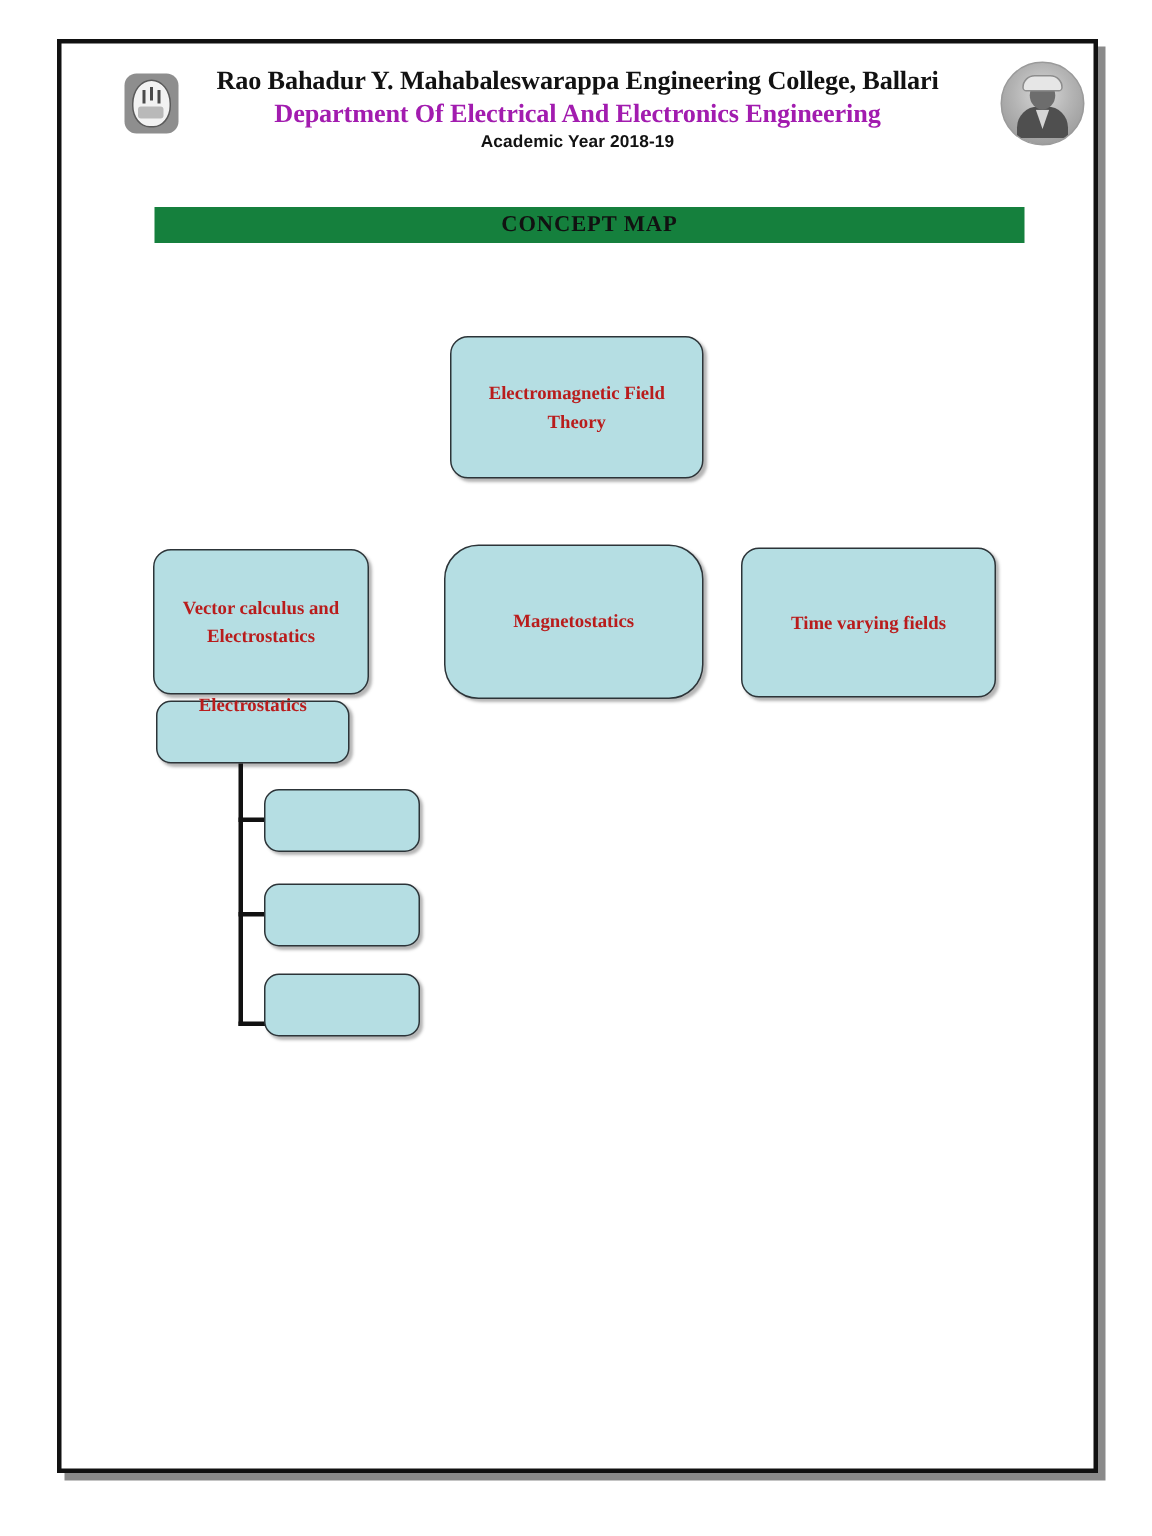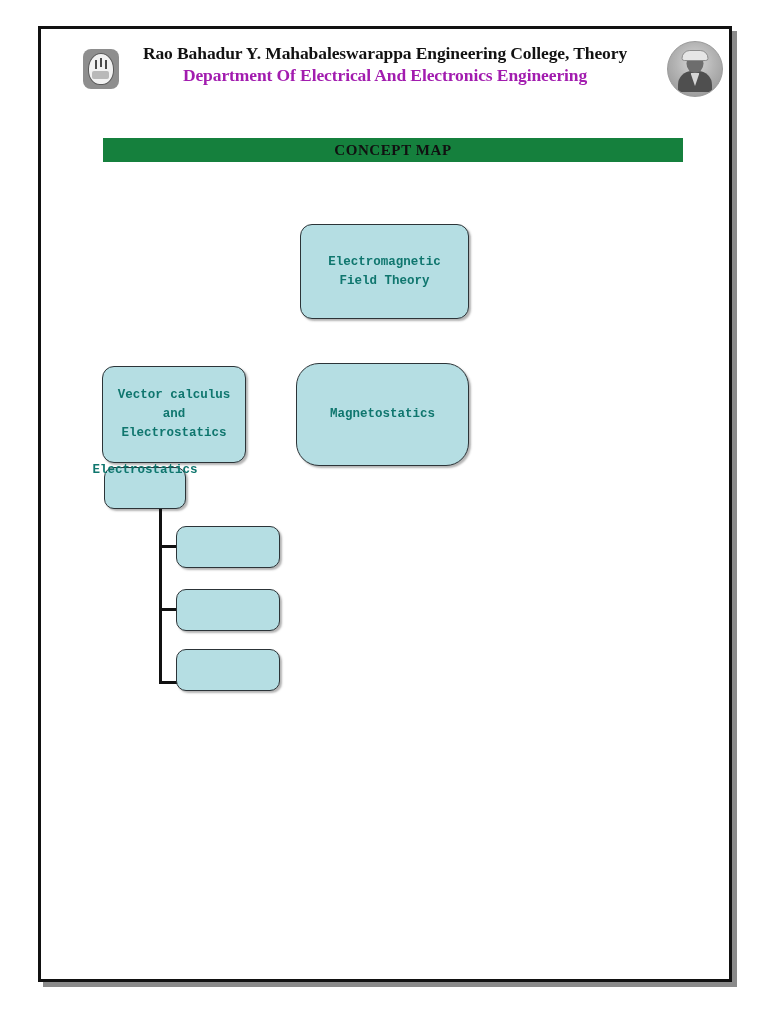--- a/index.html
+++ b/index.html
@@ -200,38 +200,38 @@
     border: 1.5px solid #2c3438;
     border-radius: 12px;
     box-sizing: border-box;
     box-shadow: 2px 2px 2px rgba(90,90,90,0.45);
     display: flex;
     align-items: center;
     justify-content: center;
     text-align: center;
   }
   .node .node-label {
-    font-family: Liberation Mono, monospace;
+    font-family: Liberation Serif, serif;
     font-size: 12.5px;
     font-weight: bold;
-    color: #0f766e;
+    color: #b91c1c;
     line-height: 19px;
     padding: 0 8px;
   }
 
   
   #node-root      { left: 259px; top: 195px;  width: 169px; height: 95px; }
   #node-vector    { left: 61px;  top: 337px;  width: 144px; height: 97px; }
   #node-magneto   { left: 255px; top: 334px;  width: 173px; height: 103px; border-radius: 23px; }
   #node-timevary  { left: 453px; top: 336px;  width: 170px; height: 100px; }
 
   #node-electrostatics {
     left: 63px;
     top: 438px;
-    width: 82px;
+    width: 129px;
     height: 42px;
     border-radius: 10px;
     align-items: flex-start;
     justify-content: center;
     overflow: visible;
   }
   #node-electrostatics .node-label {
     font-size: 12.5px;
     line-height: 12px;
     margin-top: -4px;
@@ -267,22 +267,23 @@
 
 <div id="page-frame">
 
   <div id="header">
 
     <div class="logo" id="logo-left">
       <div class="crest"></div>
     </div>
 
     <div id="title-block">
-      <div class="college-line">Rao Bahadur Y. Mahabaleswarappa Engineering College, Theory</div>
+      <div class="college-line">Rao Bahadur Y. Mahabaleswarappa Engineering College, Ballari</div>
       <div class="dept-line">Department Of Electrical And Electronics Engineering</div>
+      <div class="year-line">Academic Year 2018-19</div>
     </div>
 
     <div class="logo" id="logo-right">
       <div class="portrait-body"></div>
       <div class="portrait-collar"></div>
       <div class="portrait-head"></div>
       <div class="portrait-turban"></div>
     </div>
   </div>
 
@@ -297,20 +298,23 @@
     </div>
 
     <div class="node" id="node-vector">
       <span class="node-label">Vector calculus and Electrostatics</span>
     </div>
 
     <div class="node" id="node-magneto">
       <span class="node-label">Magnetostatics</span>
     </div>
 
+    <div class="node" id="node-timevary">
+      <span class="node-label">Time varying fields</span>
+    </div>
 
     <div class="node" id="node-electrostatics">
       <span class="node-label">Electrostatics</span>
     </div>
 
     <div class="connector" id="trunk-line"></div>
     <div class="connector stub" id="stub-1"></div>
     <div class="connector stub" id="stub-2"></div>
     <div class="connector stub" id="stub-3"></div>
 

